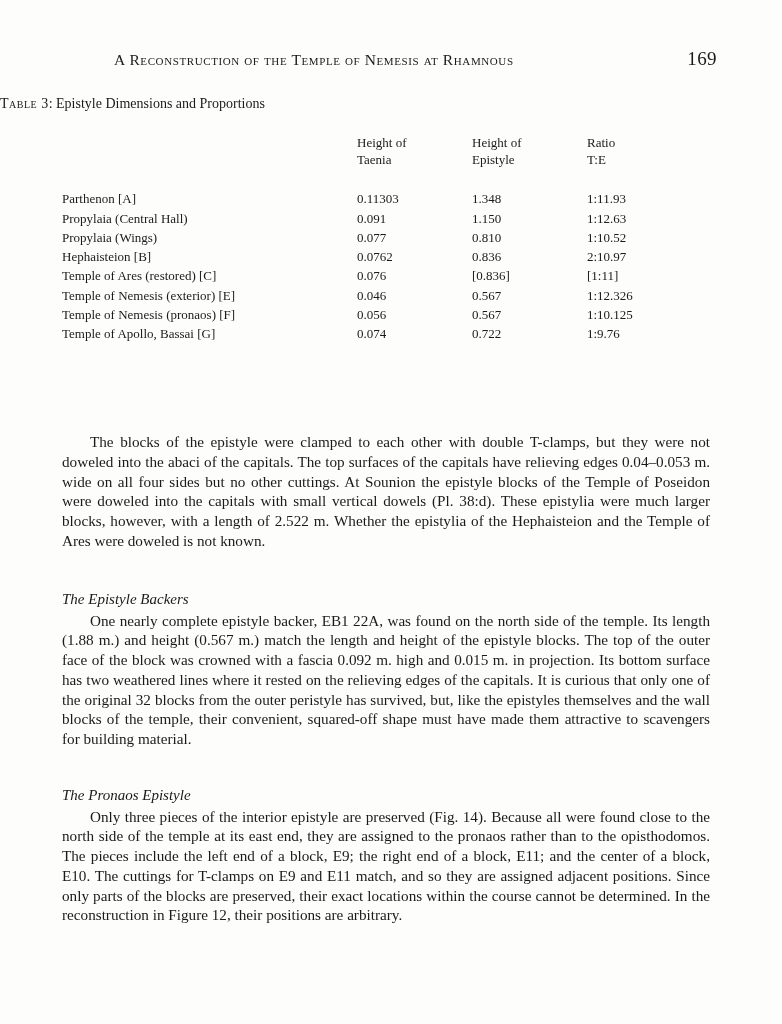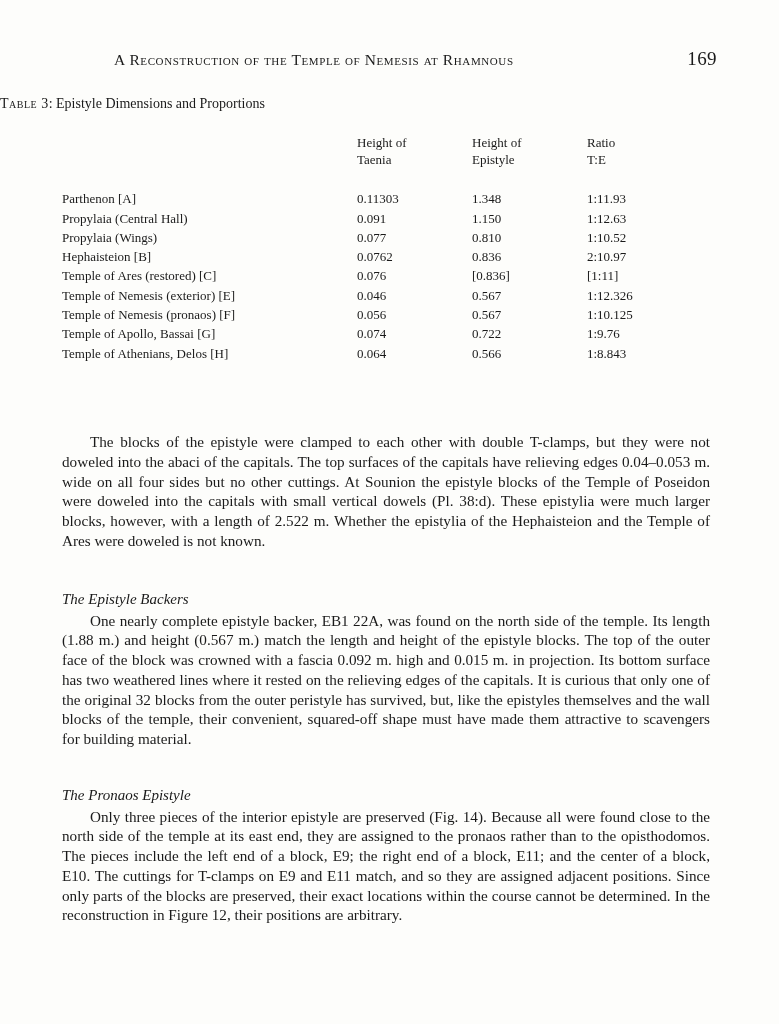--- a/index.html
+++ b/index.html
@@ -179,26 +179,20 @@
         <td>0.056</td>
         <td>0.567</td>
         <td>1:10.125</td>
       </tr>
       <tr>
         <td>Temple of Apollo, Bassai [G]</td>
         <td>0.074</td>
         <td>0.722</td>
         <td>1:9.76</td>
       </tr>
-      <tr>
-        <td>Temple of Athenians, Delos [H]</td>
-        <td>0.064</td>
-        <td>0.566</td>
-        <td>1:8.843</td>
-      </tr>
     </tbody>
   </table>
 
   <div class="body-text block-1">
     <p class="para">The blocks of the epistyle were clamped to each other with double T-clamps, but they were not doweled into the abaci of the capitals. The top surfaces of the capitals have relieving edges 0.04–0.053 m. wide on all four sides but no other cuttings. At Sounion the epistyle blocks of the Temple of Poseidon were doweled into the capitals with small vertical dowels (Pl. 38:d). These epistylia were much larger blocks, however, with a length of 2.522 m. Whether the epistylia of the Hephaisteion and the Temple of Ares were doweled is not known.</p>
   </div>
 
   <div class="body-text block-2">
     <p class="subhead">The Epistyle Backers</p>
     <p class="para">One nearly complete epistyle backer, EB1 22A, was found on the north side of the temple. Its length (1.88 m.) and height (0.567 m.) match the length and height of the epistyle blocks. The top of the outer face of the block was crowned with a fascia 0.092 m. high and 0.015 m. in projection. Its bottom surface has two weathered lines where it rested on the relieving edges of the capitals. It is curious that only one of the original 32 blocks from the outer peristyle has survived, but, like the epistyles themselves and the wall blocks of the temple, their convenient, squared-off shape must have made them attractive to scavengers for building material.</p>

